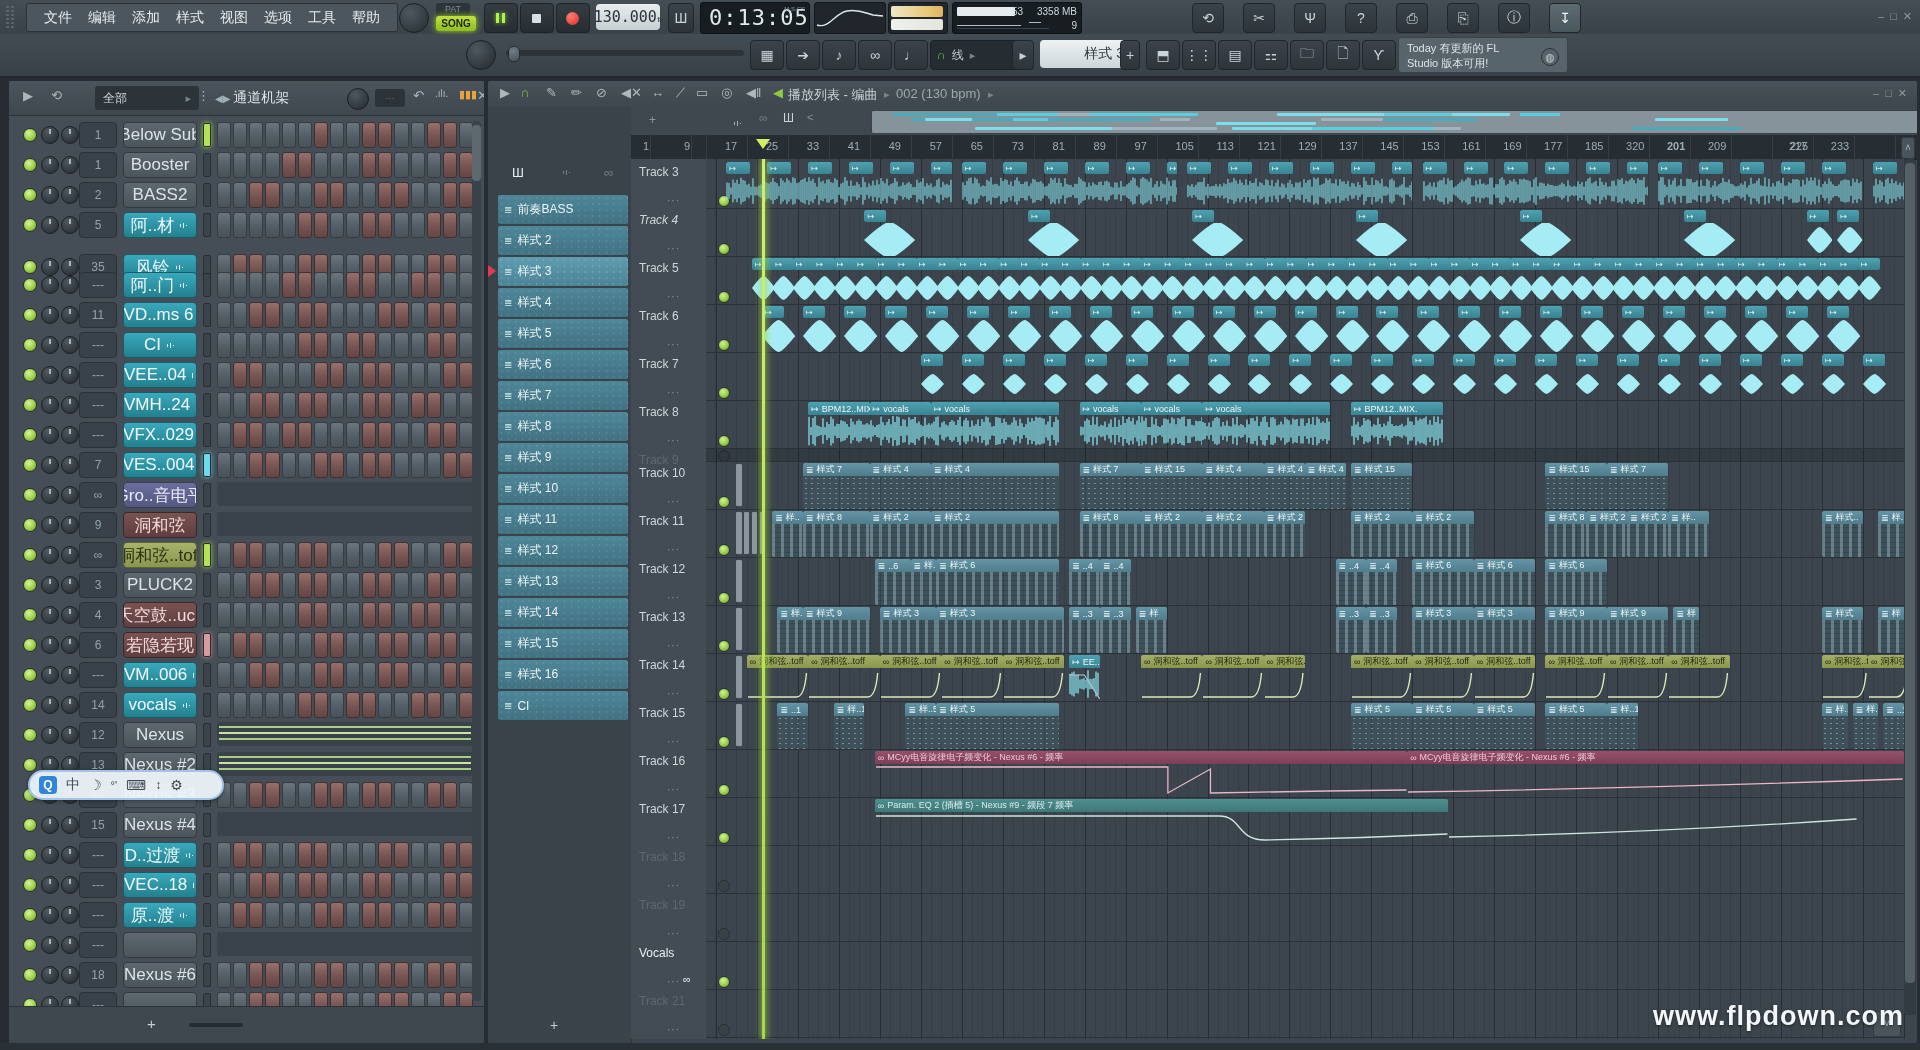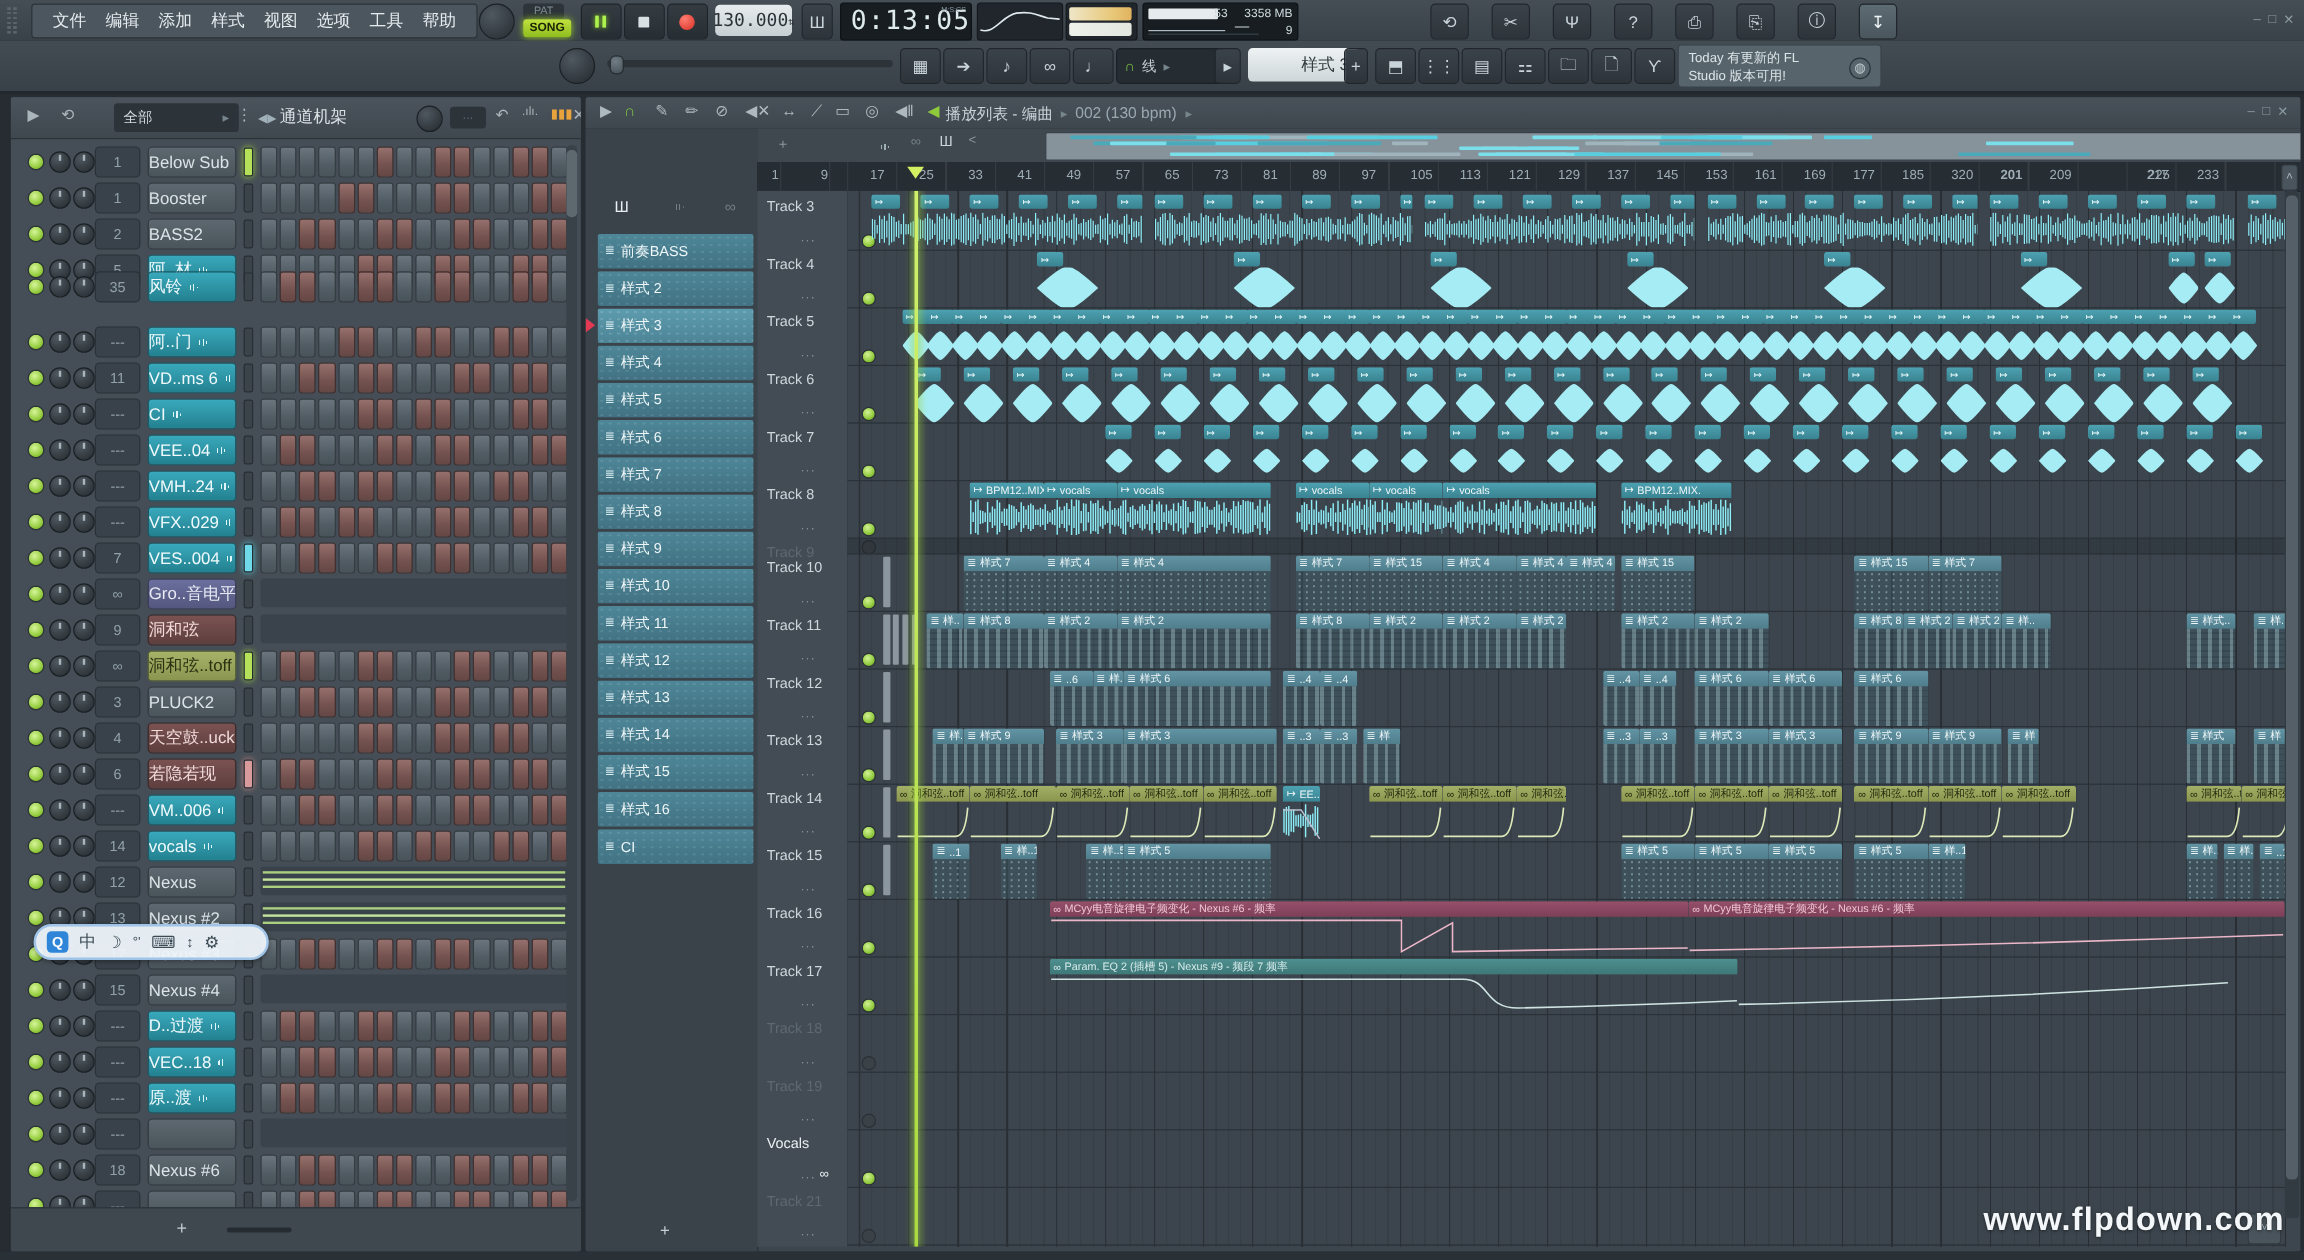--- a/index.html
+++ b/index.html
@@ -58,21 +58,21 @@
   #rack-header{position:absolute;left:0;top:0;width:100%;height:34px;background:linear-gradient(#4b545c,#3f484f);border-bottom:1px solid #2b3238;}
   #rack-filter{position:absolute;left:86px;top:5px;width:88px;height:24px;background:#2c3339;border-radius:3px;color:#d3dce0;font-size:12px;display:flex;align-items:center;padding:0 8px;justify-content:space-between;}
   #rack-title{position:absolute;left:206px;top:8px;color:#d9e1e5;font-size:14px;}
   .rack-hicon{position:absolute;top:7px;color:#aab6bc;font-size:13px;}
   #rack-body{position:absolute;left:0;top:38px;width:100%;height:886px;}
   .ch-row{position:absolute;left:0;width:100%;height:30px;}
   .led{position:absolute;left:14px;top:9px;width:12px;height:12px;border-radius:50%;background:radial-gradient(circle at 40% 35%,#d6f59a,#95cc3f 60%,#5d8f1e);border:1px solid #2c3338;}
   .ch-knob{position:absolute;top:7px;width:16px;height:16px;}
   .ch-knob:after{content:"";position:absolute;left:7px;top:2px;width:2px;height:5px;background:#aab6bc;}
   .numbox{position:absolute;left:70px;top:3px;width:36px;height:24px;background:#39424a;border:1px solid #2a3137;border-radius:4px;color:#93a2aa;font-size:12px;text-align:center;line-height:24px;}
-  .chbtn{position:absolute;left:114px;top:3px;width:72px;height:24px;border-radius:4px;font-size:14px;display:flex;align-items:center;gap:3px;white-space:nowrap;overflow:hidden;}
+  .chbtn{position:absolute;left:114px;top:3px;width:72px;height:24px;border-radius:4px;font-size:17px;display:flex;align-items:center;justify-content:center;gap:3px;white-space:nowrap;overflow:hidden;}
   .chbtn.gray{background:linear-gradient(#5d6870,#49545b);color:#dbe3e7;border:1px solid #323a40;}
   .chbtn.teal{background:linear-gradient(#39a9bc,#23808f);color:#f0fafc;border:1px solid #1a5b66;}
   .chbtn.maroon{background:linear-gradient(#7b5252,#5e3e3e);color:#f2dada;border:1px solid #3c2828;}
   .chbtn.olive{background:linear-gradient(#a7b368,#8a9650);color:#2a3010;border:1px solid #5c6630;}
   .chbtn.purple{background:linear-gradient(#6b6f9e,#54577e);color:#e8eaf5;border:1px solid #3b3d59;}
   .wico{display:inline-block;width:12px;height:9px;background:repeating-linear-gradient(90deg,currentColor 0 1px,transparent 1px 3px);
     -webkit-mask-image:radial-gradient(ellipse 50% 50% at 50% 50%,#000 60%,transparent 61%);mask-image:radial-gradient(ellipse 50% 50% at 50% 50%,#000 60%,transparent 61%);}
   .selstrip{position:absolute;left:194px;top:4px;width:6px;height:22px;background:#3b444b;border:1px solid #272e33;border-radius:2px;}
   .selstrip.green{background:#b5e05a;box-shadow:0 0 5px #9ecf3f;}
   .selstrip.cyan{background:#6fd9ea;box-shadow:0 0 5px #53c2d4;}
@@ -391,21 +391,21 @@
             <div class="step g"></div>
             <div class="step r"></div>
             <div class="step r"></div>
             <div class="step g"></div>
             <div class="step g"></div>
             <div class="step r"></div>
             <div class="step r"></div>
             <div class="step g"></div>
           </div>
         </div>
-        <div class="ch-row" style="top: 104px;">
+        <div class="ch-row" style="top: 132px;">
           <div class="led"></div>
           <div class="ch-knob knob" style="left: 32px;"></div>
           <div class="ch-knob knob" style="left: 52px;"></div>
           <div class="numbox">35</div>
           <div class="chbtn teal">
             <span>风铃</span>
             <span class="wico" style="color: rgb(223, 246, 250);"></span>
           </div>
           <div class="selstrip"></div>
           <div class="steps">
@@ -1230,21 +1230,21 @@
         <span class="ruler-num" style="left: 995.04px;">320</span>
         <span class="ruler-num" style="left: 1036px; font-weight: bold;">201</span>
         <span class="ruler-num" style="left: 1076.96px;">209</span>
         <span class="ruler-num" style="left: 1117.92px; margin-left: 40px;">217</span>
         <span class="ruler-num" style="left: 1158.88px;">225</span>
         <span class="ruler-num" style="left: 1199.84px;">233</span>
       </div>
     <div id="theaders">
         <div class="tname" style="top: 6px;">Track 3</div>
         <div class="tdots" style="top: 36px;">···</div>
-        <div class="tname" style="top: 54px;">Track 4</div>
+        <div class="tname" style="top: 54px; font-style: italic;">Track 4</div>
         <div class="tdots" style="top: 84px;">···</div>
         <div class="tname" style="top: 102px;">Track 5</div>
         <div class="tdots" style="top: 132px;">···</div>
         <div class="tname" style="top: 150px;">Track 6</div>
         <div class="tdots" style="top: 180px;">···</div>
         <div class="tname" style="top: 198px;">Track 7</div>
         <div class="tdots" style="top: 228px;">···</div>
         <div class="tname" style="top: 246px;">Track 8</div>
         <div class="tdots" style="top: 276px;">···</div>
         <div class="tname dim" style="top: 294px;">Track 9</div>

